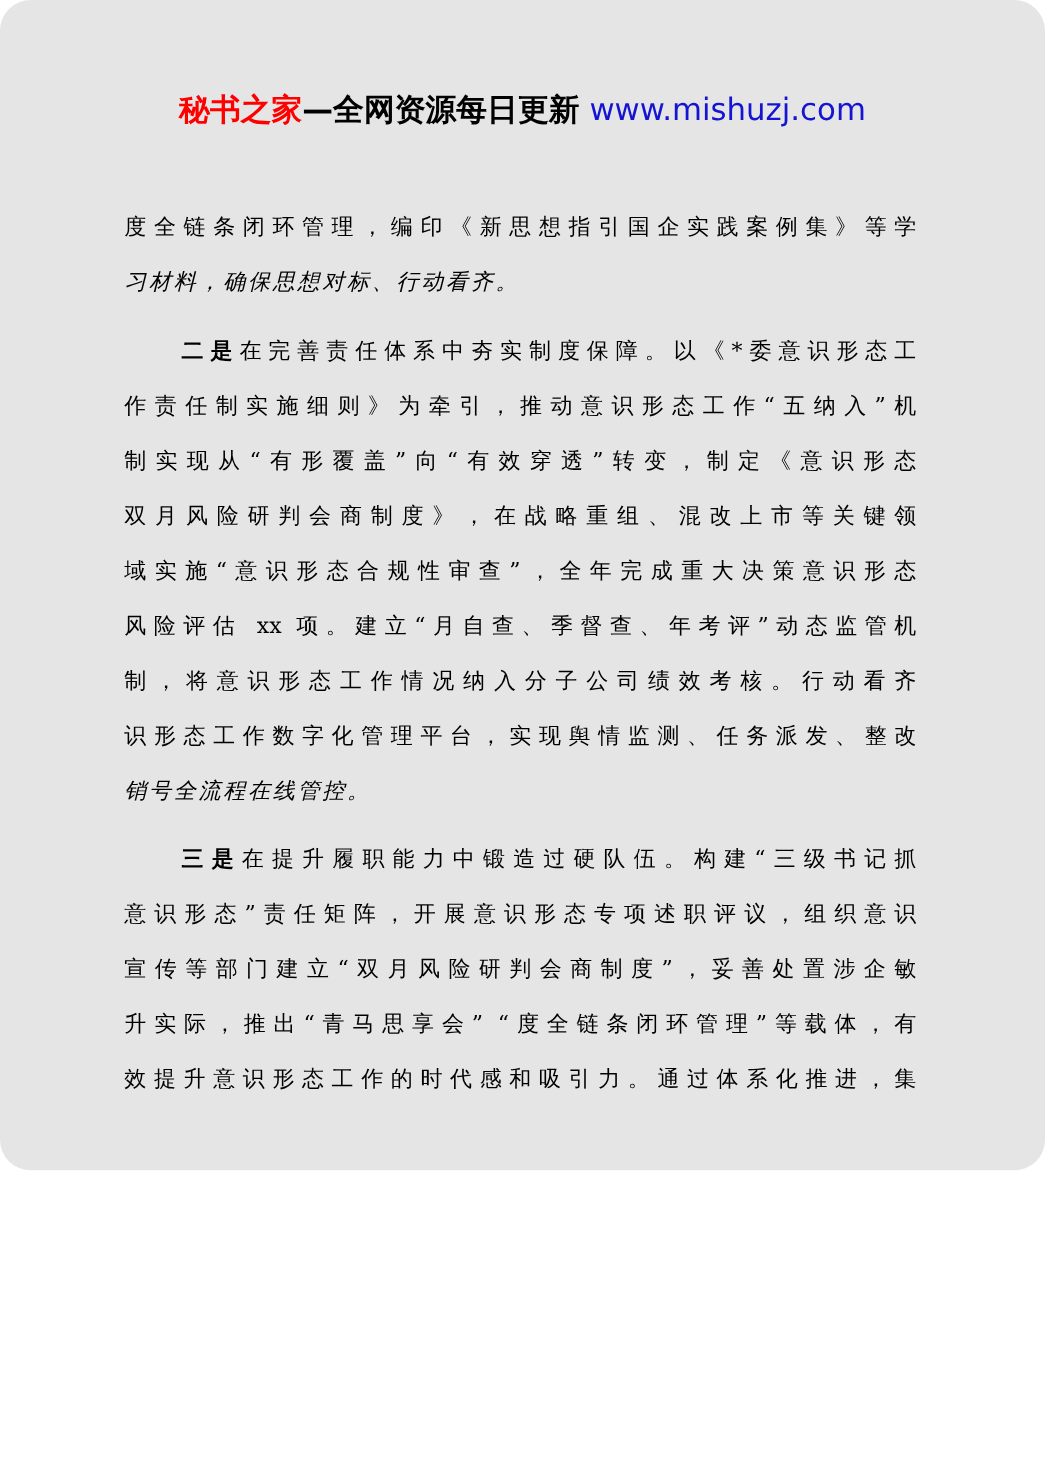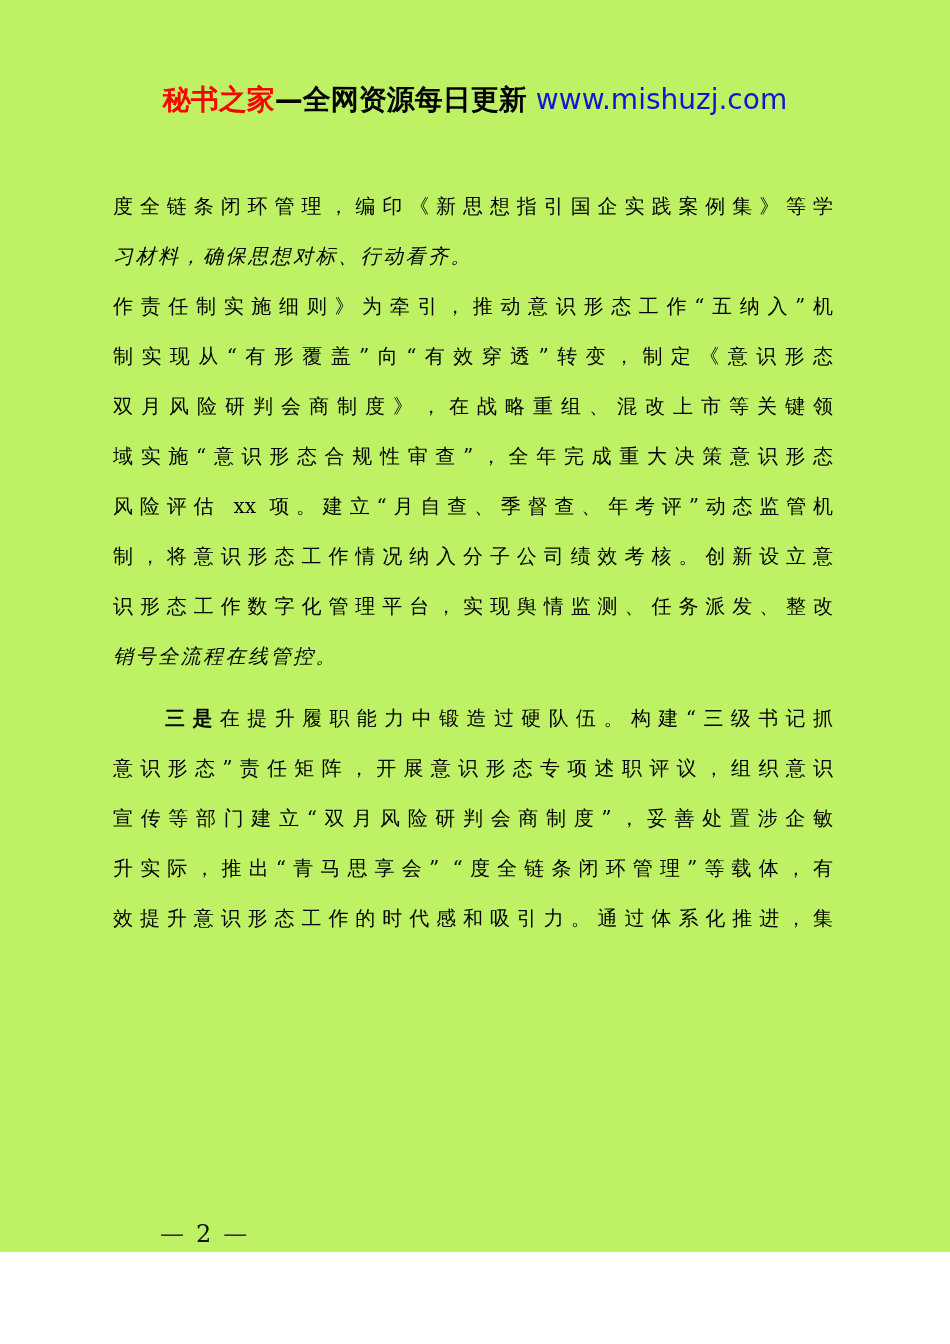--- a/index.html
+++ b/index.html
@@ -1,21 +1,22 @@
 <!DOCTYPE html>
 <html><head>
 <meta charset="utf-8">
 <style>
   html,body { margin:0; padding:0; background:#ffffff; }
   .page {
     position:relative;
-    width:950px; height:1252px;
-    background:#bef264;
+    width:950px; height:1064px;
+    background:#e5e5e5;
     overflow:hidden;
     font-family:"DejaVu Serif", serif;
+    border-radius:28px;
   }
   .doc-header {
     position:absolute;
     top:82px; left:0; width:100%;
     text-align:center;
     font-family:"DejaVu Sans", sans-serif;
     font-size:28px; line-height:36px;
     white-space:nowrap;
   }
   .site-name  { color:#ff0000; font-weight:700; }
@@ -49,26 +50,27 @@
 
 <div class="page">
 
   <div class="doc-header">
     <span class="site-name">秘书之家</span><span class="separator">—</span><span class="tagline">全网资源每日更新</span><span class="site-url">www.mishuzj.com</span>
   </div>
 
   <div class="body-text">
       <div class="line fill"><span>度全链条闭环管理，编印《新思想指引国企实践案例集》等学</span></div>
       <div class="line"><span>习材料，确保思想对标、行动看齐。</span></div>
+      <div class="line fill indent para-start"><span class="bold">二是</span><span>在完善责任体系中夯实制度保障。以《*委意识形态工</span></div>
       <div class="line fill"><span>作责任制实施细则》为牵引，推动意识形态工作“五纳入”机</span></div>
       <div class="line fill"><span>制实现从“有形覆盖”向“有效穿透”转变，制定《意识形态</span></div>
       <div class="line fill"><span>双月风险研判会商制度》，在战略重组、混改上市等关键领</span></div>
       <div class="line fill"><span>域实施“意识形态合规性审查”，全年完成重大决策意识形态</span></div>
       <div class="line fill"><span>风险评估 xx 项。建立“月自查、季督查、年考评”动态监管机</span></div>
-      <div class="line fill"><span>制，将意识形态工作情况纳入分子公司绩效考核。创新设立意</span></div>
+      <div class="line fill"><span>制，将意识形态工作情况纳入分子公司绩效考核。行动看齐</span></div>
       <div class="line fill"><span>识形态工作数字化管理平台，实现舆情监测、任务派发、整改</span></div>
       <div class="line"><span>销号全流程在线管控。</span></div>
       <div class="line fill indent para-start"><span class="bold">三是</span><span>在提升履职能力中锻造过硬队伍。构建“三级书记抓</span></div>
       <div class="line fill"><span>意识形态”责任矩阵，开展意识形态专项述职评议，组织意识</span></div>
       <div class="line fill"><span>宣传等部门建立“双月风险研判会商制度”，妥善处置涉企敏</span></div>
       <div class="line fill"><span>升实际，推出“青马思享会” “度全链条闭环管理”等载体，有</span></div>
       <div class="line fill"><span>效提升意识形态工作的时代感和吸引力。通过体系化推进，集</span></div>
     </div>
 
   <div class="doc-footer">

